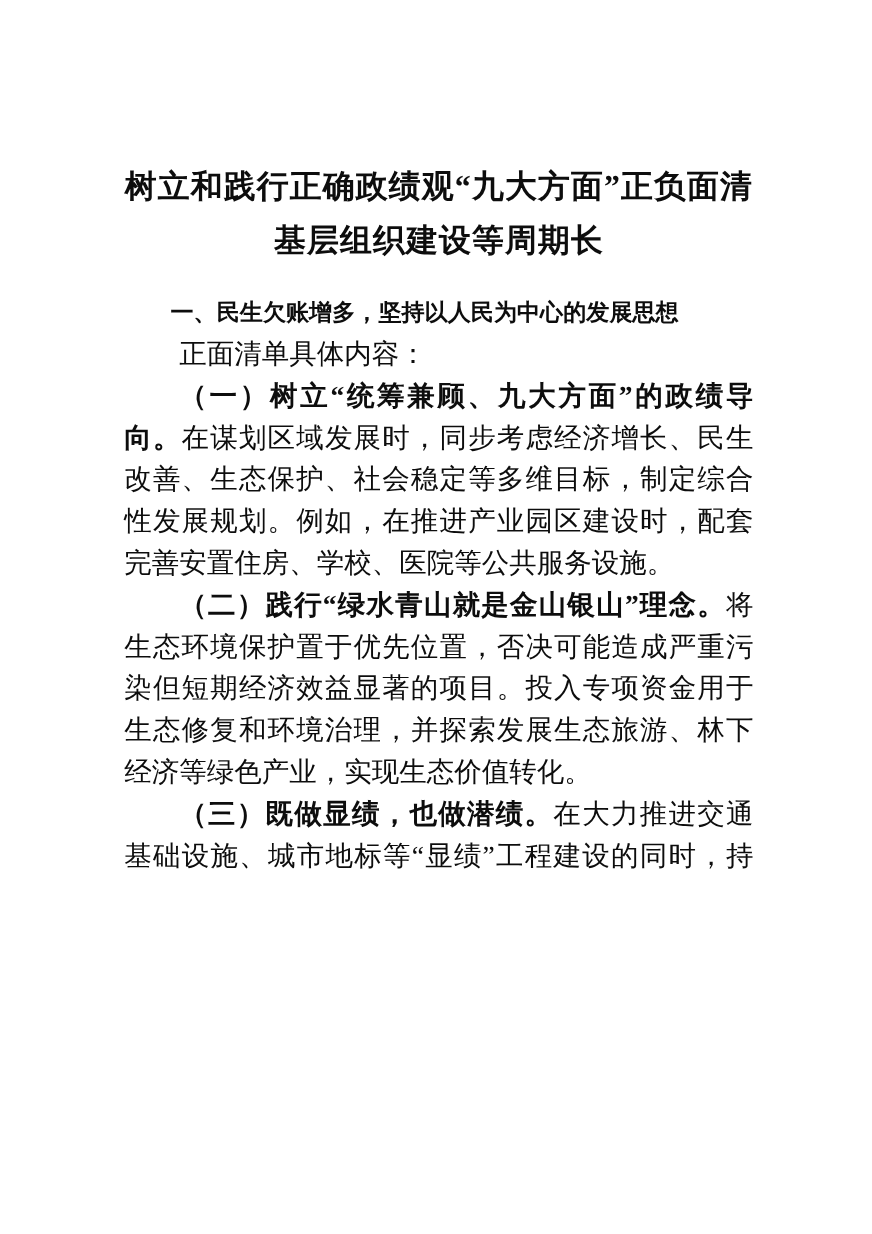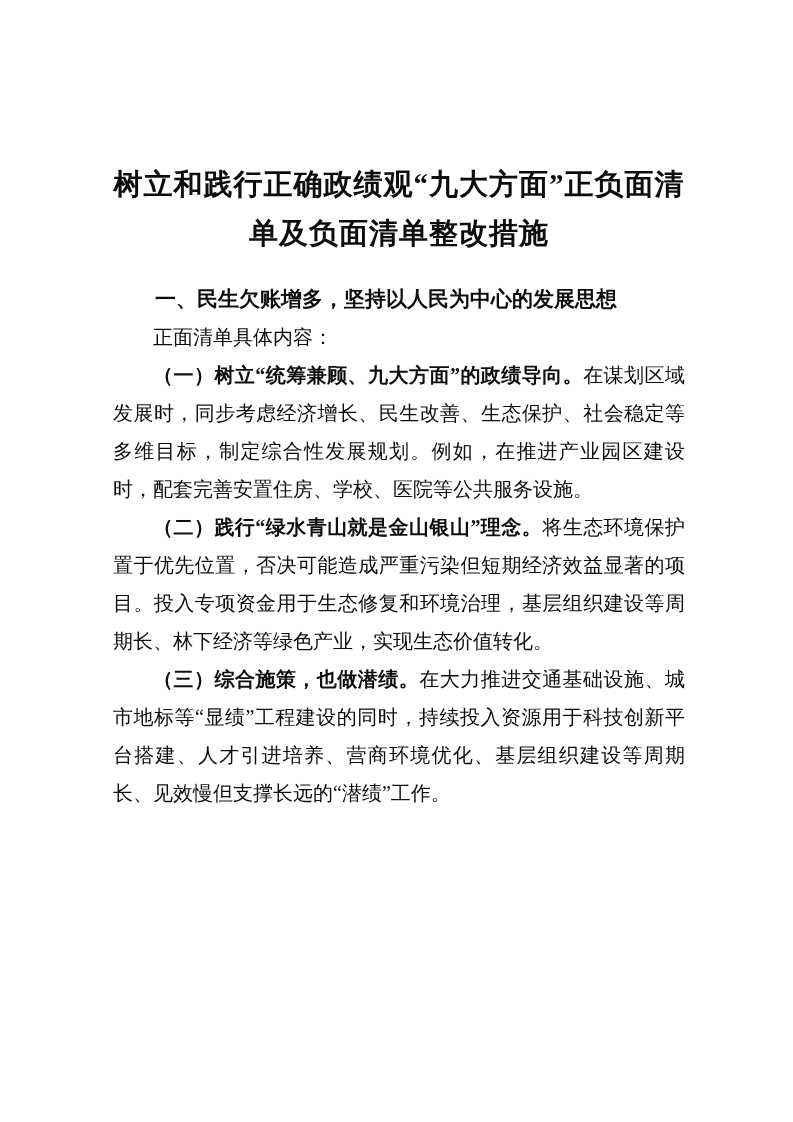--- a/index.html
+++ b/index.html
@@ -9,21 +9,20 @@
     background: #ffffff;
   }
   .page {
     position: relative;
     width: 793px;
     height: 802px;
     background: #ffffff;
     color: #0d0d0d;
     font-family: "Liberation Serif", "DejaVu Serif", serif;
     overflow: hidden;
-    margin-top: 14px;
   }
   .content {
     position: absolute;
     left: 113px;
     top: 146px;
     width: 572px;
   }
   .doc-title {
     margin: 0 0 22px 0;
     font-size: 29px;
@@ -37,21 +36,21 @@
     margin: 0;
     font-family: "Liberation Sans", "DejaVu Sans", sans-serif;
     font-size: 21px;
     font-weight: 700;
     line-height: 38px;
     text-indent: 2em;
     white-space: nowrap;
   }
   .para {
     margin: 0;
-    font-size: 20px;
+    font-size: 25px;
     line-height: 38px;
     text-align: justify;
     text-justify: inter-ideograph;
     text-indent: 2em;
   }
   .para .lead {
     font-weight: 700;
   }
   .page-footer {
     position: absolute;
@@ -64,31 +63,31 @@
   }
 </style>
 </head>
 <body>
 
 <div class="page">
   <div class="content">
 
     <h1 class="doc-title">
       <span class="title-line">树立和践行正确政绩观“九大方面”正负面清</span>
-      <span class="title-line">单及负面清单整改措施</span>
+      <span class="title-line">基层组织建设等周期长</span>
     </h1>
 
     <h2 class="section-heading">一、民生欠账增多，坚持以人民为中心的发展思想</h2>
 
     <p class="para">正面清单具体内容：</p>
 
     <p class="para"><span class="lead">（一）树立“统筹兼顾、九大方面”的政绩导向。</span><span>在谋划区域发展时，同步考虑经济增长、民生改善、生态保护、社会稳定等多维目标，制定综合性发展规划。例如，在推进产业园区建设时，配套完善安置住房、学校、医院等公共服务设施。</span></p>
 
-    <p class="para"><span class="lead">（二）践行“绿水青山就是金山银山”理念。</span><span>将生态环境保护置于优先位置，否决可能造成严重污染但短期经济效益显著的项目。投入专项资金用于生态修复和环境治理，基层组织建设等周期长、林下经济等绿色产业，实现生态价值转化。</span></p>
+    <p class="para"><span class="lead">（二）践行“绿水青山就是金山银山”理念。</span><span>将生态环境保护置于优先位置，否决可能造成严重污染但短期经济效益显著的项目。投入专项资金用于生态修复和环境治理，并探索发展生态旅游、林下经济等绿色产业，实现生态价值转化。</span></p>
 
-    <p class="para"><span class="lead">（三）综合施策，也做潜绩。</span><span>在大力推进交通基础设施、城市地标等“显绩”工程建设的同时，持续投入资源用于科技创新平台搭建、人才引进培养、营商环境优化、基层组织建设等周期长、见效慢但支撑长远的“潜绩”工作。</span></p>
+    <p class="para"><span class="lead">（三）既做显绩，也做潜绩。</span><span>在大力推进交通基础设施、城市地标等“显绩”工程建设的同时，持续投入资源用于科技创新平台搭建、人才引进培养、营商环境优化、基层组织建设等周期长、见效慢但支撑长远的“潜绩”工作。</span></p>
 
 
 
   </div>
 
   <div class="page-footer">— 1 —</div>
 </div>
 
 </body></html>

